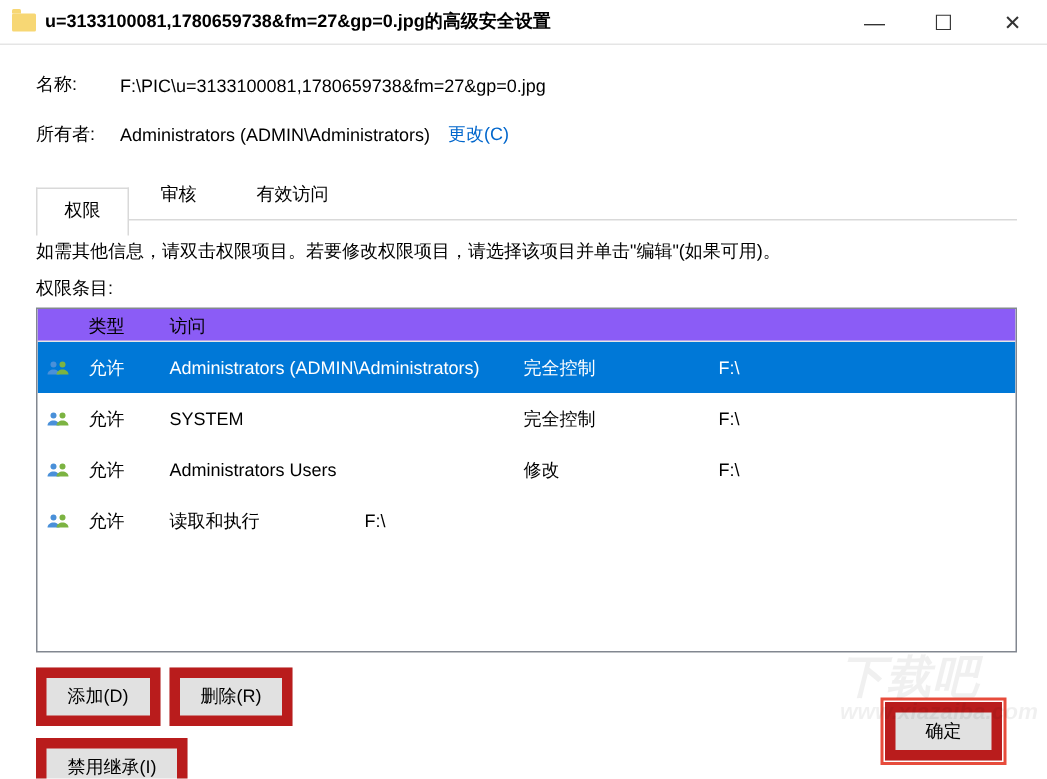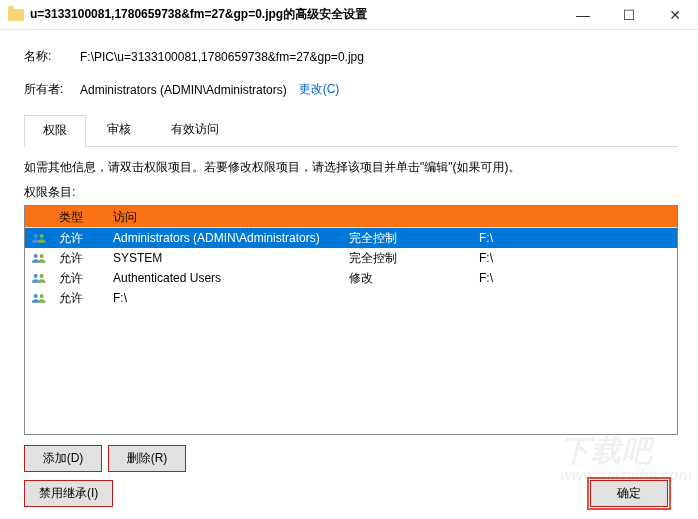--- a/index.html
+++ b/index.html
@@ -8,38 +8,38 @@
   .titlebar .folder-icon { width: 16px; height: 12px; background: #f7d774; border-radius: 1px; margin-right: 6px; position: relative; }
   .titlebar .folder-icon::before { content: ""; position: absolute; top: -3px; left: 0; width: 6px; height: 3px; background: #f7d774; border-radius: 1px 1px 0 0; }
   .titlebar .title { flex: 1; font-weight: bold; }
   .winbtn { width: 46px; height: 30px; display: flex; align-items: center; justify-content: center; font-size: 14px; color: #333; }
   .content { padding: 18px 20px 10px 24px; }
   .row { display: flex; align-items: center; margin-bottom: 16px; }
   .row .lbl { width: 56px; }
   .link { color: #0066cc; cursor: pointer; }
   .tabs { border-bottom: 1px solid #d9d9d9; display: flex; margin: 4px 0 12px 0; }
   .tab { padding: 6px 18px 8px; border: 1px solid transparent; border-bottom: none; margin-right: 2px; cursor: pointer; }
-  .tab.active { border-color: #d9d9d9; background: #fff; position: relative; top: 1px; }
+  .tab.active { border-color: #d9d9d9; background: #fff; position: relative; top: 11px; }
   .instr { margin-bottom: 8px; }
   .sublbl { margin-bottom: 4px; }
   .table-wrap { border: 1px solid #828790; height: 230px; overflow: hidden; margin-bottom: 10px; }
-  .thead { display: flex; background: #f97316; height: 22px; border-bottom: 1px solid #e5e5e5; }
+  .thead { display: flex; background: #8b5cf6; height: 22px; border-bottom: 1px solid #e5e5e5; }
   .thead div, .trow > span { padding: 3px 6px; }
   .col-blank { width: 28px; }
   .col-type { width: 54px; }
   .col-principal { width: 236px; }
   .col-access { width: 130px; }
   .col-inherit { flex: 1; }
   .tbody { overflow-y: auto; height: calc(100% - 22px); }
-  .trow { display: flex; align-items: center; height: 20px; }
+  .trow { display: flex; align-items: center; height: 34px; }
   .trow.selected { background: #0078d7; color: #fff; }
   .pico { width: 28px; display: flex; justify-content: center; }
   .pico svg { width: 16px; height: 12px; }
   .btnrow { display: flex; gap: 6px; margin-bottom: 8px; }
-  .btn { border: 1px solid #b91c1c; background: #e1e1e1; padding: 4px 14px; font-family: inherit; font-size: 12px; cursor: pointer; min-width: 78px; text-align: center; }
+  .btn { border: 7px solid #b91c1c; background: #e1e1e1; padding: 4px 14px; font-family: inherit; font-size: 12px; cursor: pointer; min-width: 78px; text-align: center; }
   .footer { position: absolute; bottom: 12px; right: 30px; display: flex; gap: 8px; }
   .footer .btn.default { outline: 2px solid #e74c3c; outline-offset: 1px; }
   .cutoff { position: absolute; right: 0; top: 30px; width: 5px; height: 470px; background: #fff; z-index: 5; }
   .watermark { position: absolute; right: 6px; bottom: 36px; font-size: 30px; color: rgba(0,0,0,0.06); font-weight: bold; letter-spacing: 1px; pointer-events: none; font-style: italic; }
   .watermark small { font-size: 15px; display: block; letter-spacing: 0; margin-top: -6px; }
 </style>
 </head>
 <body>
 
 <div class="titlebar">
@@ -109,34 +109,35 @@
         <div class="trow">
           <span class="pico">
             <svg viewBox="0 0 24 16">
               <circle cx="7" cy="5" r="3" fill="#4a90d9"></circle>
               <path d="M1 15c0-3 3-5 6-5s6 2 6 5" fill="#4a90d9"></path>
               <circle cx="16" cy="5" r="3" fill="#7cb342"></circle>
               <path d="M10 15c0-3 3-5 6-5s6 2 6 5" fill="#7cb342"></path>
             </svg>
           </span>
           <span class="col-type">允许</span>
-          <span class="col-principal">Authenticated Users</span>
+          <span class="col-principal">Administrators Users</span>
           <span class="col-access">修改</span>
           <span class="col-inherit">F:\</span>
         </div>
         <div class="trow">
           <span class="pico">
             <svg viewBox="0 0 24 16">
               <circle cx="7" cy="5" r="3" fill="#4a90d9"></circle>
               <path d="M1 15c0-3 3-5 6-5s6 2 6 5" fill="#4a90d9"></path>
               <circle cx="16" cy="5" r="3" fill="#7cb342"></circle>
               <path d="M10 15c0-3 3-5 6-5s6 2 6 5" fill="#7cb342"></path>
             </svg>
           </span>
           <span class="col-type">允许</span>
+          <span class="col-access">读取和执行</span>
           <span class="col-inherit">F:\</span>
         </div>
       </div>
   </div>
 
   <div class="btnrow">
     <button class="btn">添加(D)</button>
     <button class="btn">删除(R)</button>
   </div>
   <div class="btnrow">

